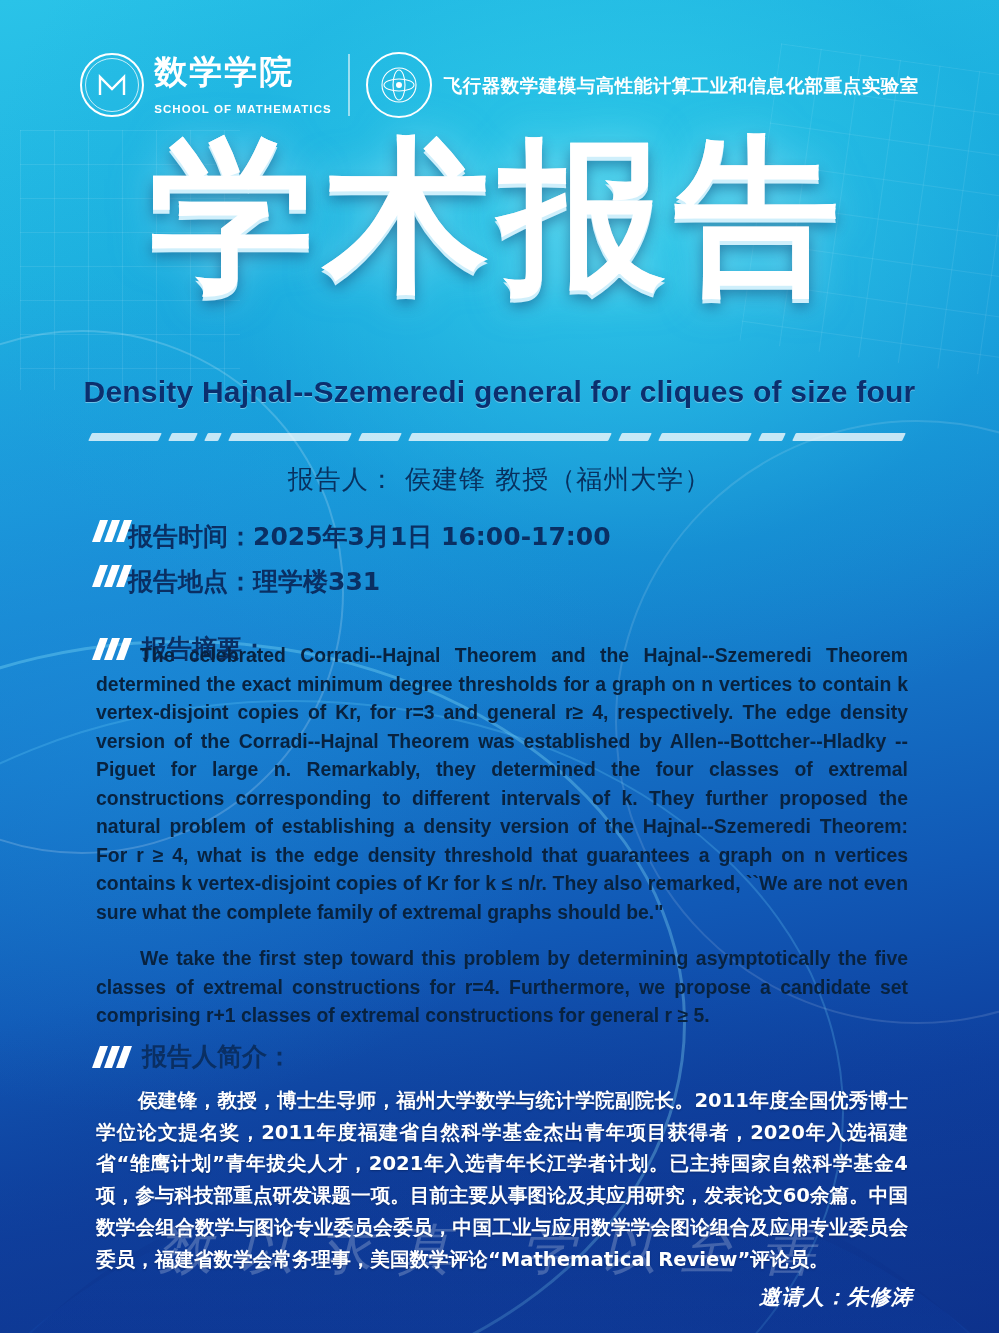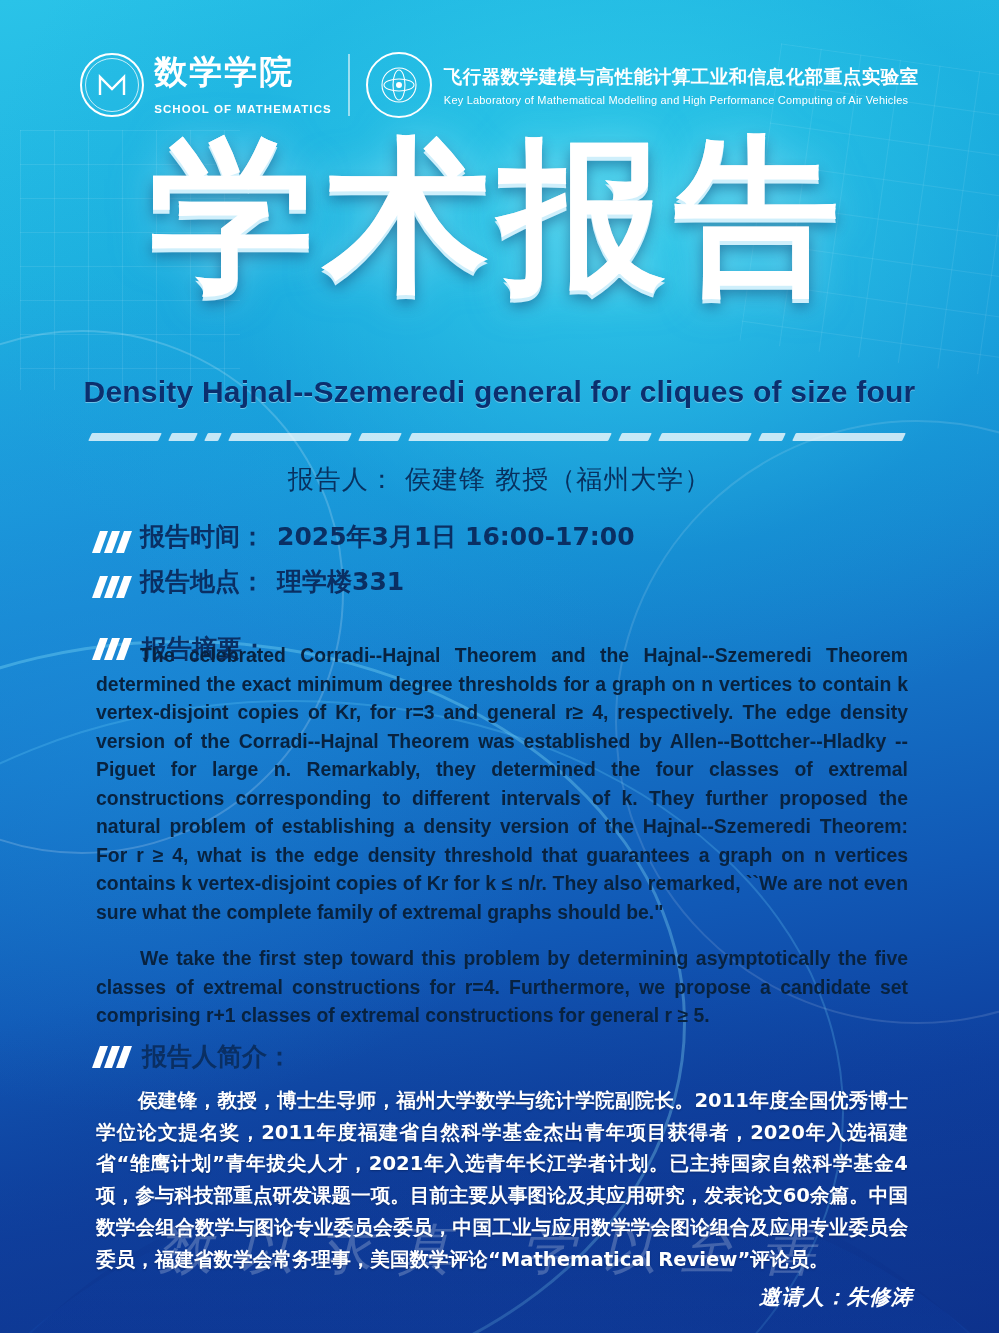--- a/index.html
+++ b/index.html
@@ -184,22 +184,22 @@
 
   
   .info {
     position: absolute;
     left: 96px;
     top: 520px;
     width: 820px;
   }
   .info-row {
     display: flex;
-    align-items: flex-end;
-    gap: 12px;
+    align-items: flex-start;
+    gap: 0;
     margin-bottom: 12px;
   }
   .slashes {
     display: inline-flex;
     gap: 4px;
     transform: skewX(-20deg);
   }
   .slashes i {
     display: block;
     width: 8px;
@@ -329,21 +329,20 @@
       <div class="lab-seal">
         <svg width="40" height="40" viewBox="0 0 40 40" aria-hidden="true">
           <circle cx="20" cy="20" r="17" fill="none" stroke="#ffffff" stroke-width="1.1"></circle>
           <ellipse cx="20" cy="20" rx="15" ry="6" fill="none" stroke="#ffffff" stroke-width="1.1"></ellipse>
           <ellipse cx="20" cy="20" rx="6" ry="15" fill="none" stroke="#ffffff" stroke-width="1.1"></ellipse>
           <circle cx="20" cy="20" r="3" fill="#ffffff"></circle>
         </svg>
       </div>
       <div class="lab-text">
         <div class="lab-cn">飞行器数学建模与高性能计算工业和信息化部重点实验室</div>
-        <div class="lab-en">Key Laboratory of Mathematical Modelling and High Performance Computing of Air Vehicles</div>
       </div>
     </div>
   </div>
 
   <div class="main-title">学术报告</div>
 
   <div class="subtitle">Density Hajnal--Szemeredi general for cliques of size four</div>
 
   <div class="hud-bar">
     <div class="seg" style="left:0px;   top:9px;  width:70px;"></div>

